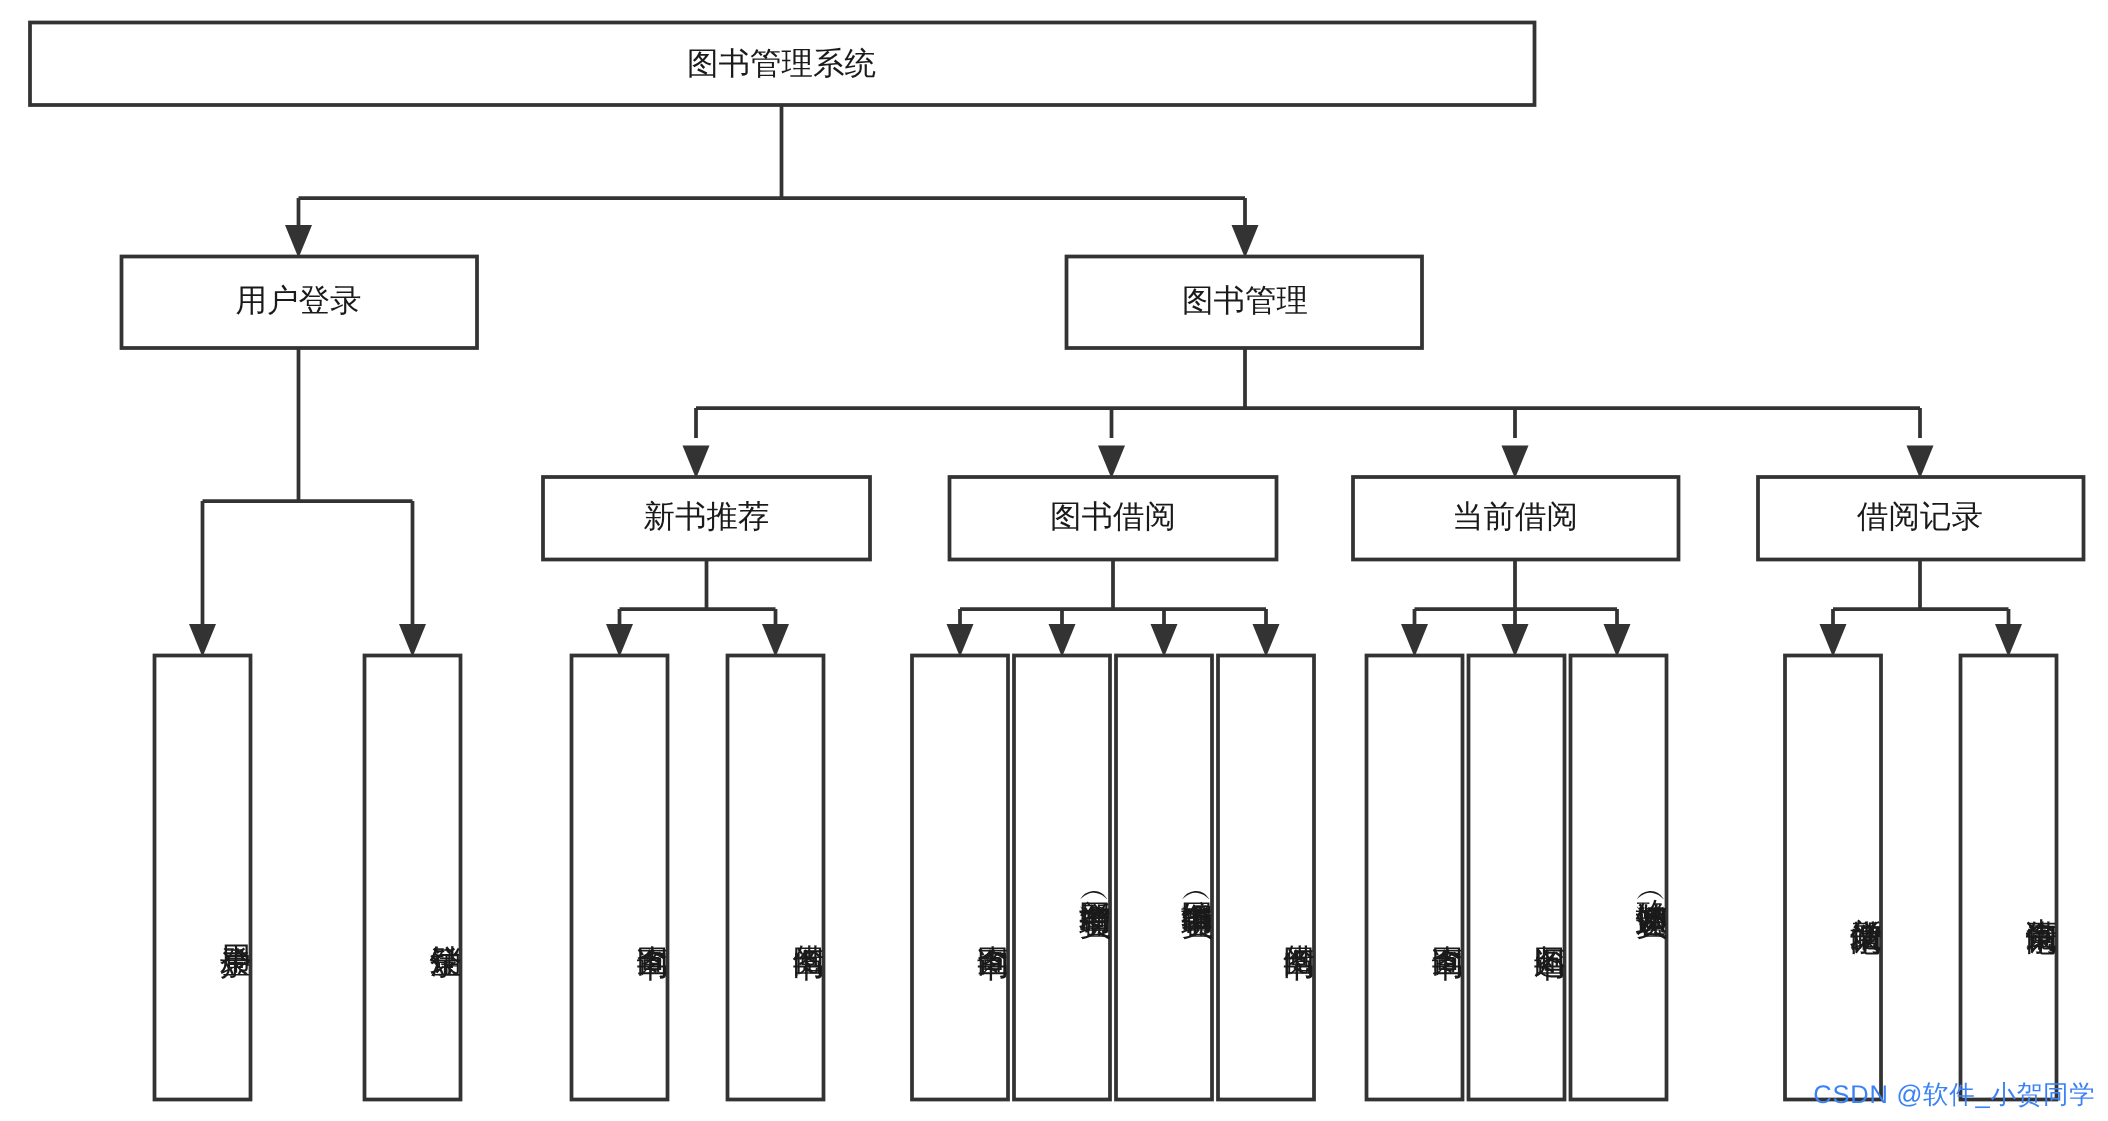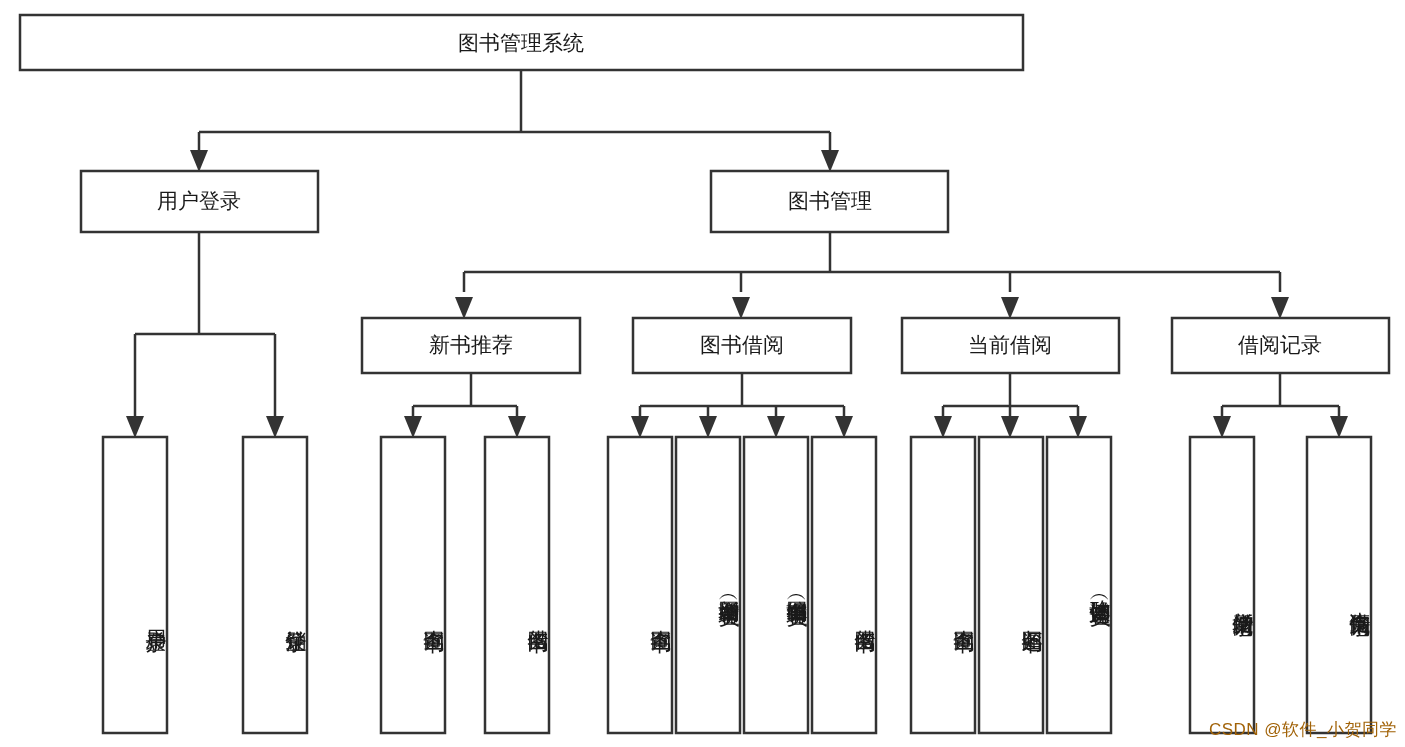--- a/index.html
+++ b/index.html
@@ -54,21 +54,21 @@
     justify-content: center;
     white-space: nowrap;
     pointer-events: none;
   }
   .watermark {
     position: absolute;
     right: 8px;
     bottom: 6px;
     font-family: "Liberation Sans", "DejaVu Sans", sans-serif;
     font-size: 17px;
-    color: #a16207;
+    color: #3b82f6;
     letter-spacing: 0.5px;
     white-space: nowrap;
     margin-top: 24px;
   }
 </style>
 </head>
 <body>
 
 <svg id="diagram" viewBox="0 0 1405 747" xmlns="http://www.w3.org/2000/svg">
 

